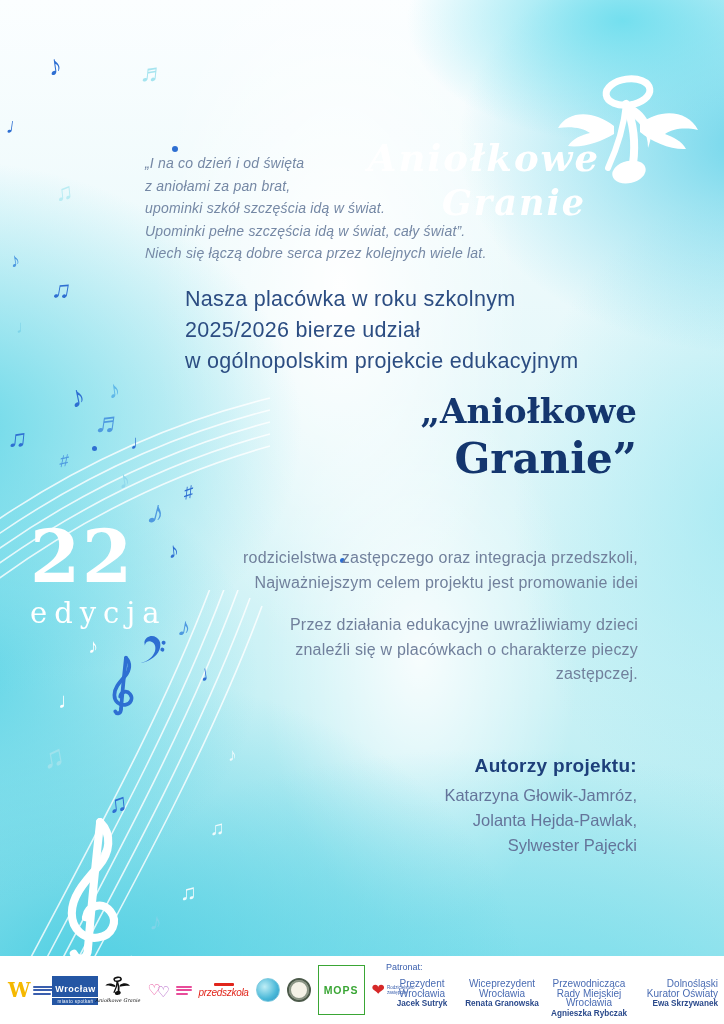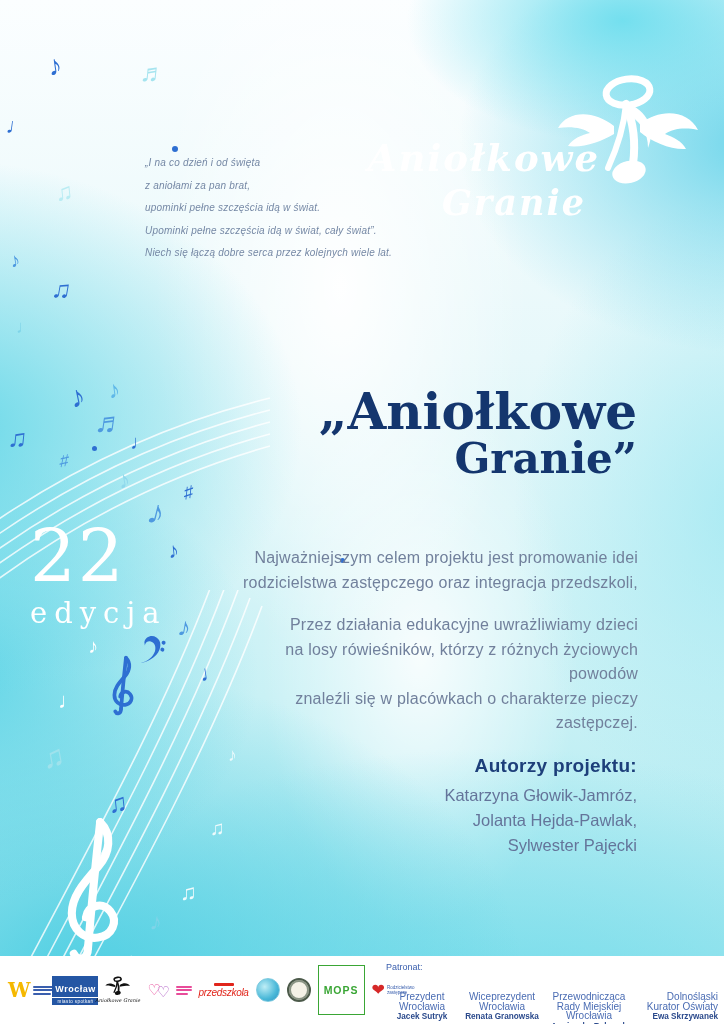--- a/index.html
+++ b/index.html
@@ -17,42 +17,42 @@
       radial-gradient(ellipse 680px 380px at 68% 102%, rgba(104,217,233,.9), rgba(104,217,233,0) 78%),
       radial-gradient(ellipse 260px 520px at 47% 28%, rgba(255,255,255,.96), rgba(255,255,255,0) 72%),
       radial-gradient(ellipse 220px 380px at 58% 64%, rgba(255,255,255,.85), rgba(255,255,255,0) 72%),
       linear-gradient(180deg, #fbfeff 0%, #e7f8fa 35%, #c9f1f5 68%, #abe9f0 93%, #9fe6ee 100%);
   }
 
   
   .note{ position:absolute; line-height:1; user-select:none; }
 
   
-  .quote{ position:absolute; left:145px; top:152px; font-size:10px; line-height:22.5px;
+  .quote{ position:absolute; left:145px; top:152px; font-size:14px; line-height:22.5px;
           font-style:italic; color:#7588a5; letter-spacing:.2px; }
 
   
   .logo-script{ position:absolute; right:124px; top:136px; width:260px; text-align:right;
                 color:#fff; font-family:"DejaVu Serif", serif; font-style:italic; font-weight:bold; }
   .logo-script .l1{ font-size:37px; letter-spacing:2px; }
   .logo-script .l2{ font-size:35px; letter-spacing:2px; margin-top:2px; padding-right:14px; }
 
   
   .intro{ position:absolute; left:185px; top:284px; font-size:21.5px; line-height:31px;
           color:#2c4d82; letter-spacing:.3px; }
 
   
   .big-title{ position:absolute; right:87px; top:388px; width:420px; text-align:right;
               font-family:"DejaVu Serif", serif; font-weight:bold; color:#14366e; }
-  .big-title .l1{ font-size:50px; line-height:47px; }
+  .big-title .l1{ font-size:34px; line-height:47px; }
   .big-title .l2{ font-size:42px; line-height:47px; }
 
   
   .edition{ position:absolute; left:30px; top:520px; color:#fff; font-family:"DejaVu Serif", serif; }
-  .edition .num{ font-size:72px; line-height:74px; font-weight:normal; letter-spacing:2px; }
+  .edition .num{ font-size:72px; line-height:74px; font-weight:bold; letter-spacing:2px; }
   .edition .word{ font-size:29px; letter-spacing:7px; margin-top:2px; }
 
   
   .paras{ position:absolute; right:86px; top:546px; width:420px; text-align:right;
           color:#71809c; font-size:16px; line-height:24.5px; letter-spacing:.2px; }
   .paras .gap{ height:18px; }
 
   
   .authors{ position:absolute; right:87px; top:755px; width:300px; text-align:right; }
   .authors .head{ font-size:19px; font-weight:bold; color:#1d3f7a; margin-bottom:6px; letter-spacing:.3px; }
@@ -78,21 +78,21 @@
   .hearts span{ position:absolute; font-size:15px; line-height:1; }
   .lg-przed .main{ font-size:10px; color:#e1251b; font-weight:normal; font-style:italic; letter-spacing:-.3px; }
   .circle-logo{ border-radius:50%; }
   .mops{ border:1.5px solid #3aa635; color:#3aa635; font-weight:bold; font-size:10.5px;
          padding:18px 5px; letter-spacing:1px; background:#fff; }
   .lg-rodz{ flex-direction:row; gap:2px; }
   .rodz-heart{ color:#d62828; font-size:16px; line-height:1; }
   .rodz-txt{ font-size:4.5px; color:#3a5fae; line-height:1.2; width:30px; }
 
   .patrons{ position:absolute; left:386px; top:6px; width:332px; }
-  .patronat-label{ font-size:9px; color:#3a5fae; margin-bottom:20px; }
+  .patronat-label{ font-size:9px; color:#3a5fae; margin-bottom:7px; }
   .patron-row{ display:flex; }
   .patron{ text-align:center; }
   .patron .t{ font-size:10px; color:#4a6cb3; line-height:9.5px; }
   .patron .n{ font-size:8.2px; font-weight:bold; color:#2b4a8c; margin-top:1px; }
   .p1{ width:72px; } .p2{ width:88px; } .p3{ width:86px; } .p4{ width:86px;text-align:right; }
 </style>
 </head>
 <body>
 
 <div class="poster">
@@ -180,42 +180,46 @@
     <ellipse cx="73" cy="104" rx="17" ry="11" fill="#fff" transform="rotate(-14 73 104)"></ellipse>
   </svg>
   <div class="logo-script">
     <div class="l1">Aniołkowe</div>
     <div class="l2">Granie</div>
   </div>
 
   <div class="quote">
     <div>„I na co dzień i od święta</div>
     <div>z aniołami za pan brat,</div>
-    <div>upominki pełne szczęścia idą w świat.</div>
+    <div>upominki szkół szczęścia idą w świat.</div>
     <div>Upominki pełne szczęścia idą w świat, cały świat”.</div>
     <div>Niech się łączą dobre serca przez kolejnych wiele lat.</div>
   </div>
 
+  <div class="intro">
+    <div>Nasza placówka w roku szkolnym</div>
+    <div>2025/2026 bierze udział</div>
+    <div>w ogólnopolskim projekcie edukacyjnym</div>
+  </div>
 
   <div class="big-title">
     <div class="l1">„Aniołkowe</div>
     <div class="l2">Granie”</div>
   </div>
 
   <div class="edition">
     <div class="num">22</div>
     <div class="word">edycja</div>
   </div>
 
   <div class="paras">
+    <div>rodzicielstwa zastępczego oraz integracja przedszkoli,</div>
     <div>Najważniejszym celem projektu jest promowanie idei</div>
-    <div>rodzicielstwa zastępczego oraz integracja przedszkoli,</div>
     <div class="gap"></div>
     <div>Przez działania edukacyjne uwrażliwiamy dzieci</div>
-    <div>na losy rówieśników, którzy z różnych życiowych powodów</div>
     <div>znaleźli się w placówkach o charakterze pieczy zastępczej.</div>
   </div>
 
   <div class="authors">
     <div class="head">Autorzy projektu:</div>
     <div class="name">Katarzyna Głowik-Jamróz,</div>
     <div class="name">Jolanta Hejda-Pawlak,</div>
     <div class="name">Sylwester Pajęcki</div>
   </div>
 

